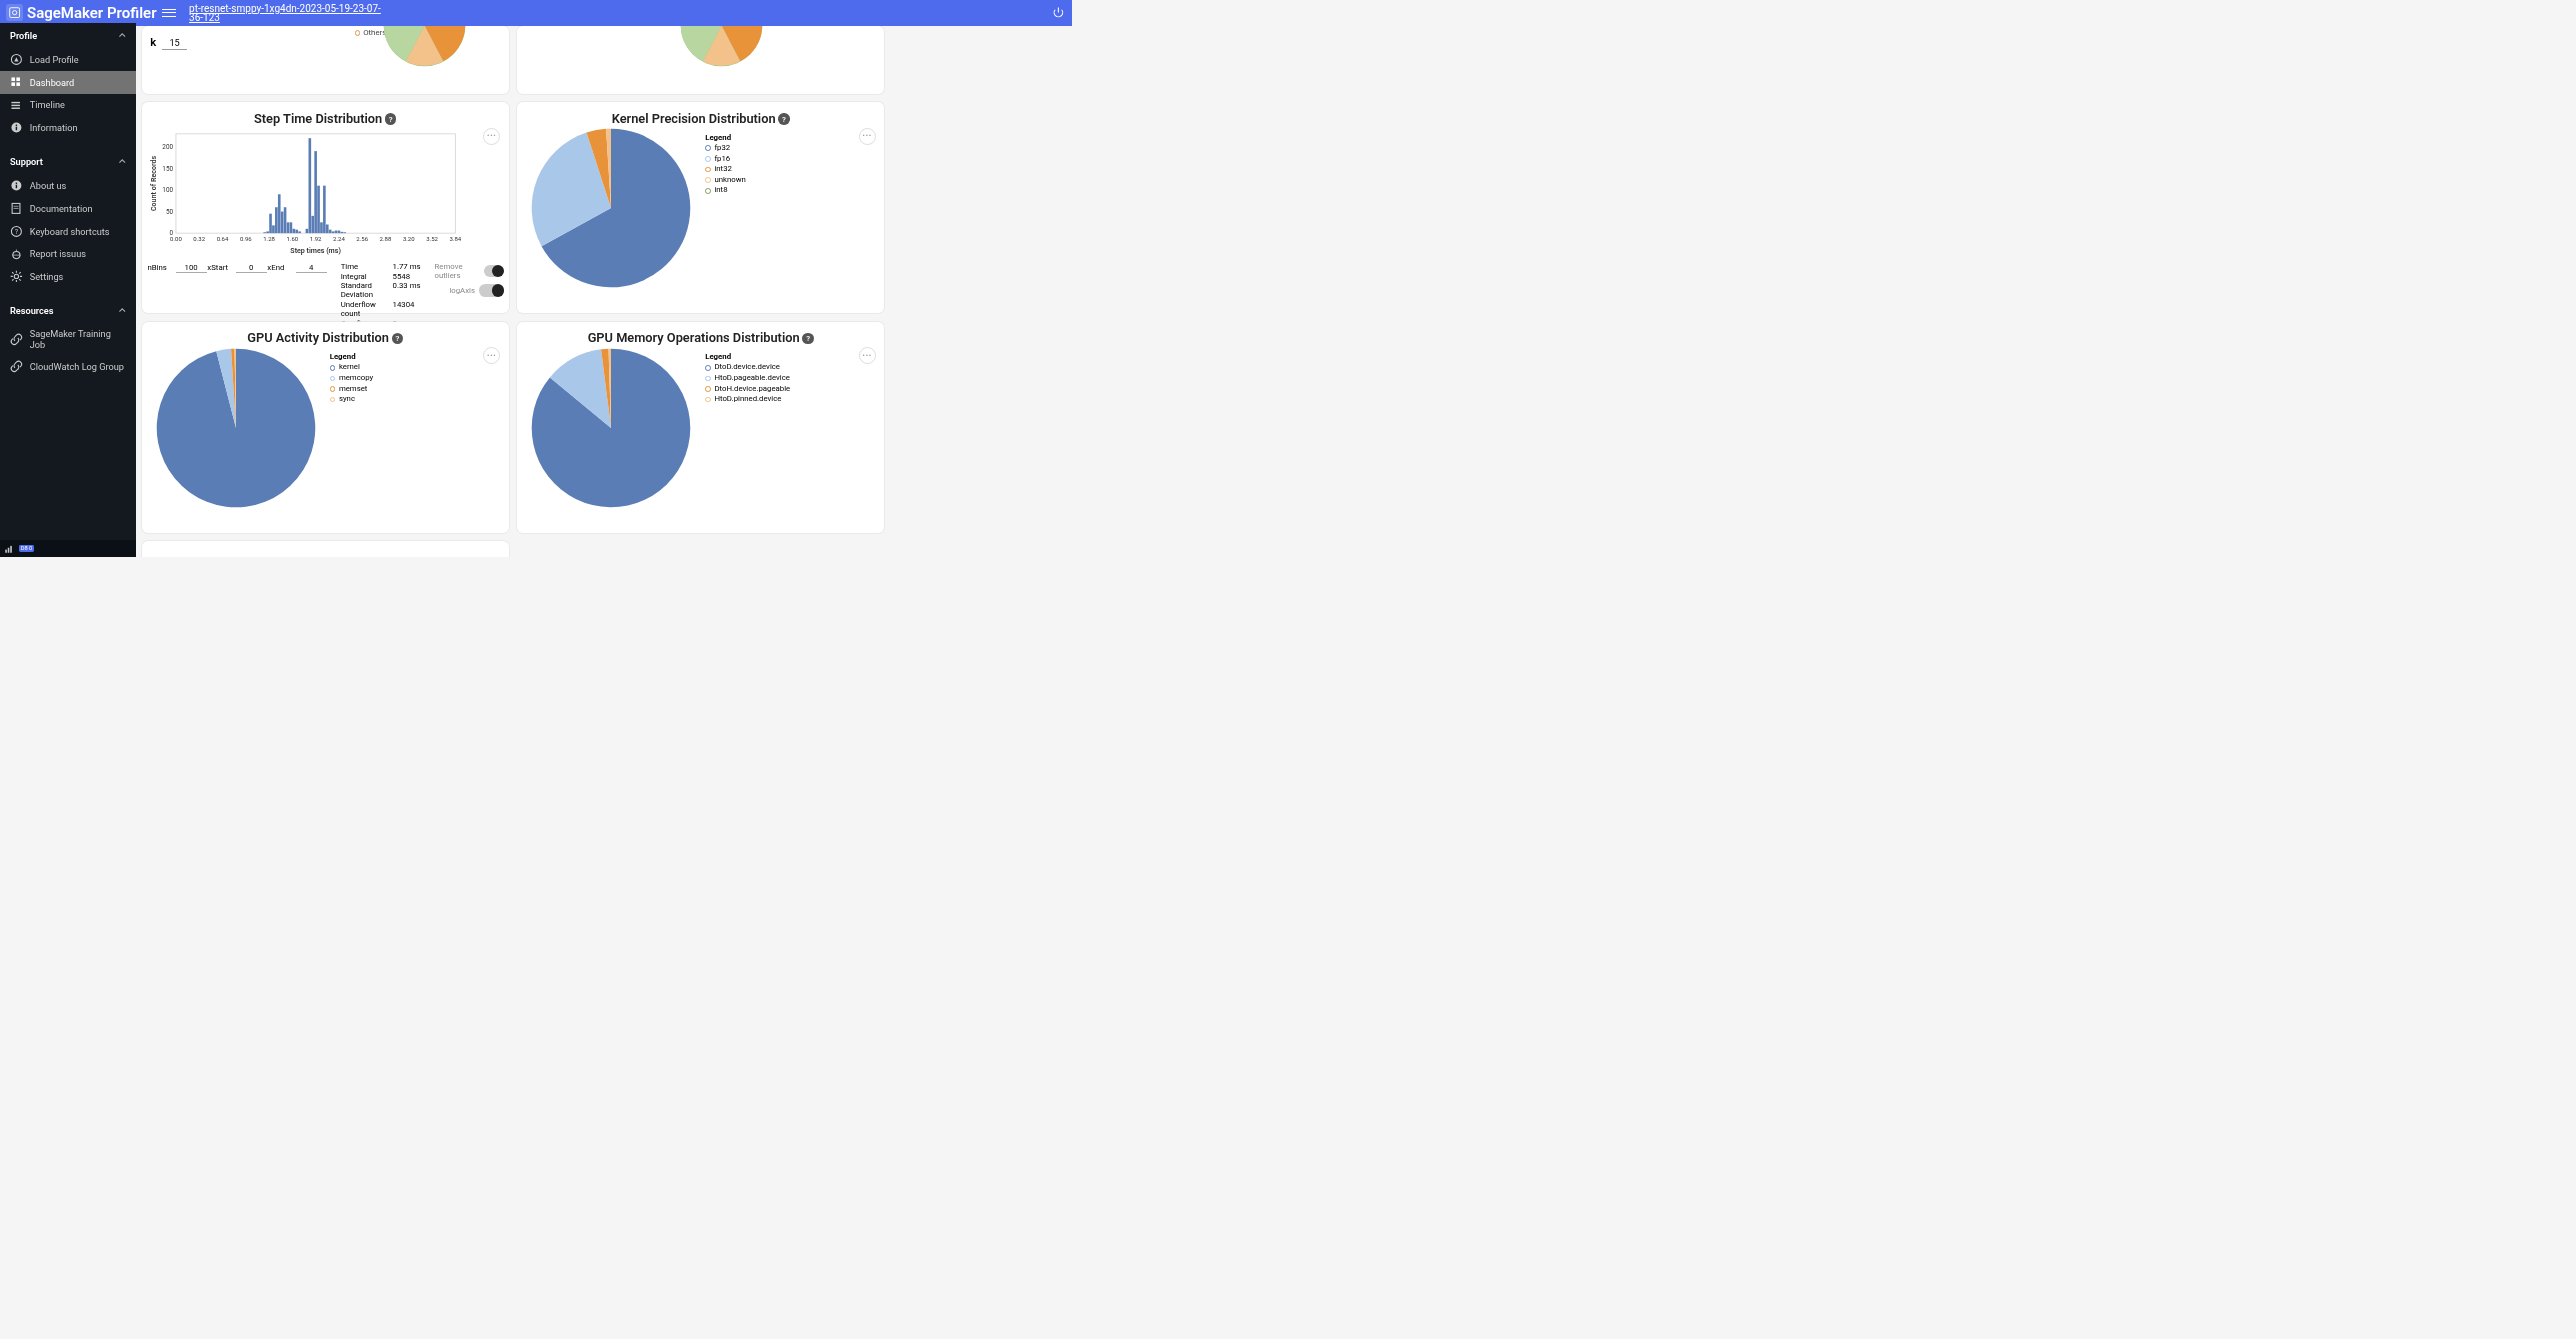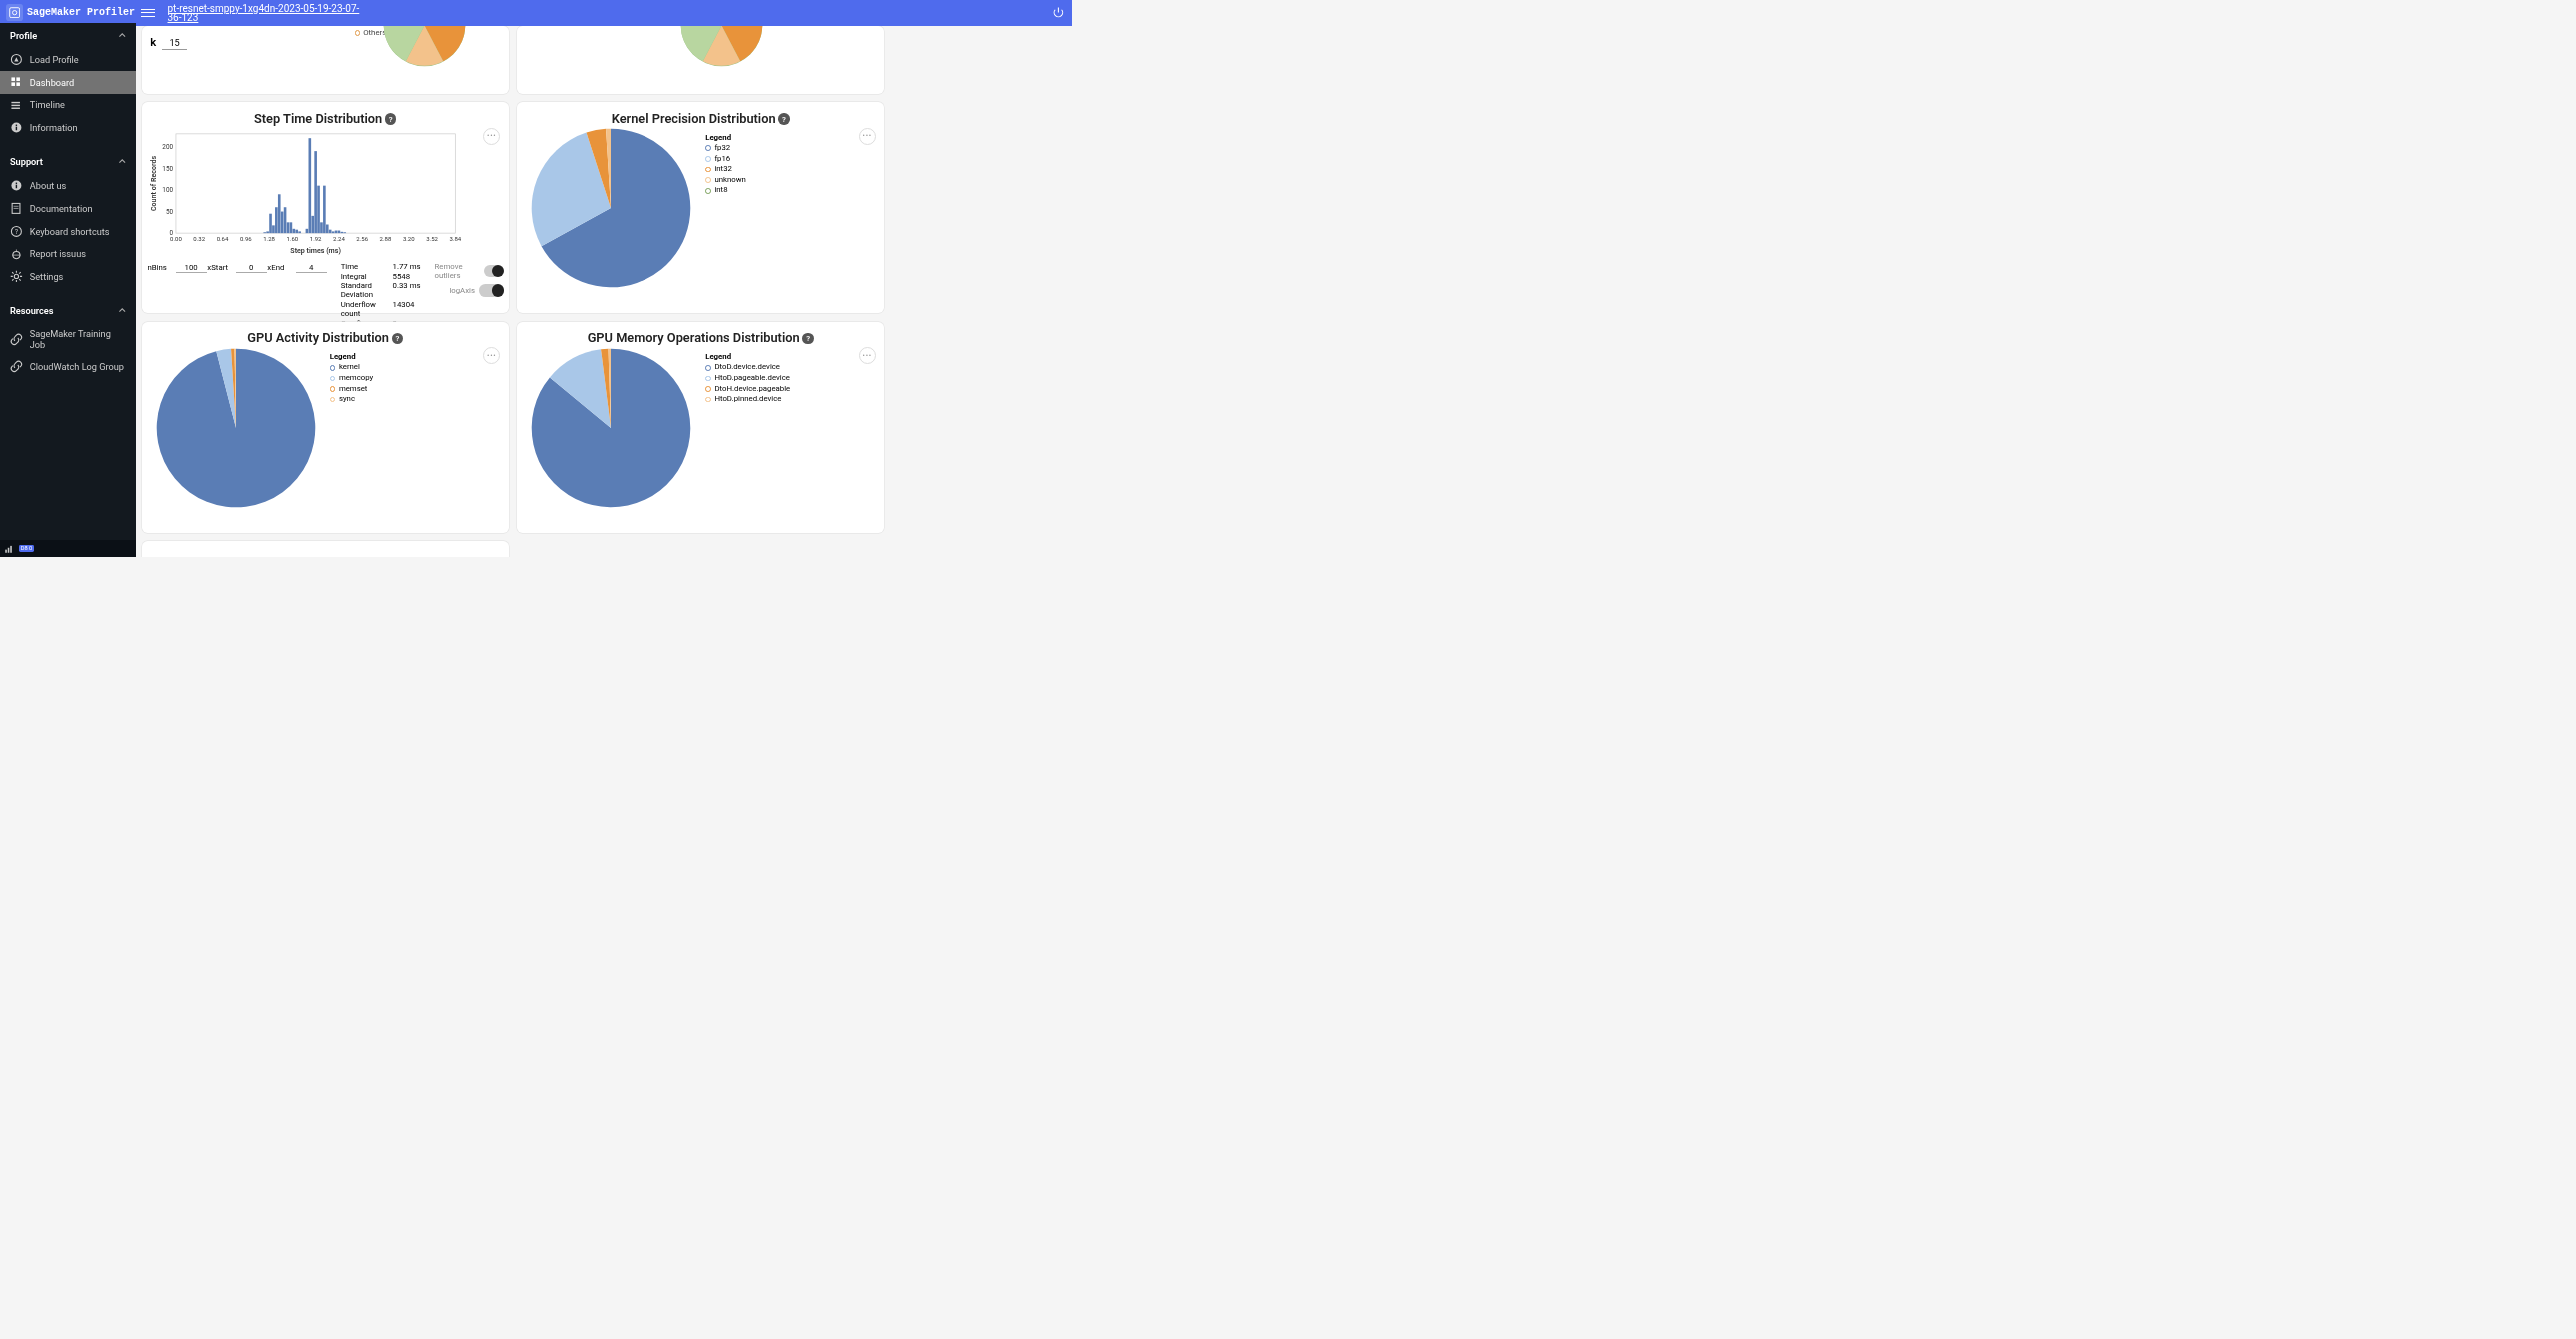--- a/index.html
+++ b/index.html
@@ -1,21 +1,21 @@
 <!DOCTYPE html>
 <html style="font-size:11.3px"><head>
 <meta charset="utf-8">
 <style>
 * { margin:0; padding:0; box-sizing:border-box; font-family:-apple-system,BlinkMacSystemFont,"Segoe UI",Roboto,sans-serif; }
 body { background:#f5f5f5; overflow:hidden; width:1072px; height:557px; position:relative; }
 
 
 .header { height:25.5px; background:#4f6bed; display:flex; align-items:center; color:#fff; padding:0 5.7px; }
 .header .logo { width:17px; height:17px; border-radius:2.8px; background:#6a84f0; display:flex; align-items:center; justify-content:center; margin-right:4.3px;}
-.header .app-name { font-weight:600; font-size:10px; margin-right:5.7px;font-family:Liberation Mono, monospace;}
+.header .app-name { font-weight:600; font-size:15px; margin-right:5.7px;}
 .header .hamburger { width:14px; height:14px; display:flex; flex-direction:column; justify-content:center; gap:2.1px; margin-right:12.8px; cursor:pointer;}
 .header .hamburger span{display:block;height:1.4px;background:#fff;}
 .header .job-title { font-size:10px; line-height:9.2px; max-width:199px;text-decoration:underline;}
 .header .spacer{flex:1;}
 .header .power{width:15.6px;height:15.6px;cursor:pointer;display:flex;align-items:center;justify-content:center;}
 
 
 .sidebar{position:absolute;top:23px;left:0;width:136px;bottom:0;background:#13191f;color:#ccc;font-size:9.2px;}
 .sidebar .section-header{display:flex;align-items:center;justify-content:space-between;padding:7px 10px;color:#fff;font-weight:600;cursor:pointer;}
 .sidebar .chev{width:8.5px;height:8.5px;}

